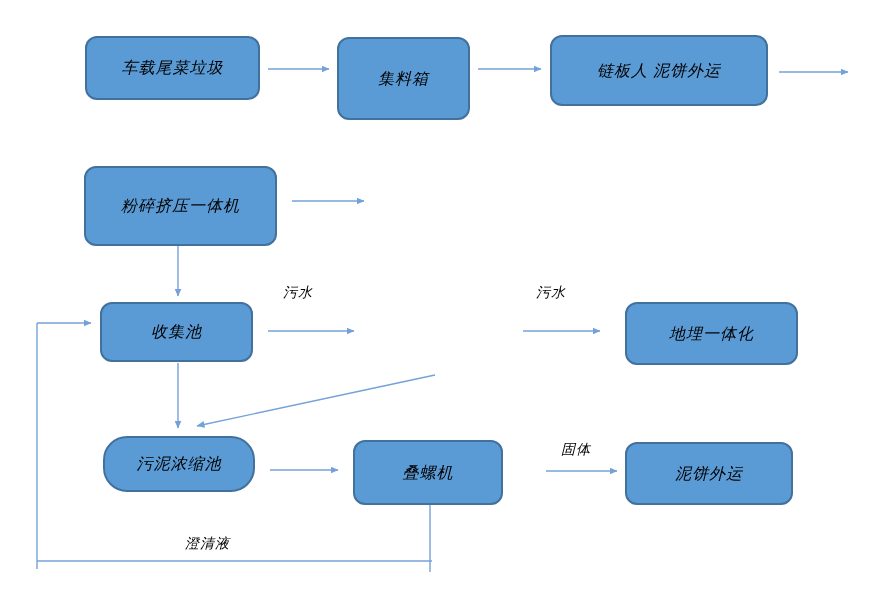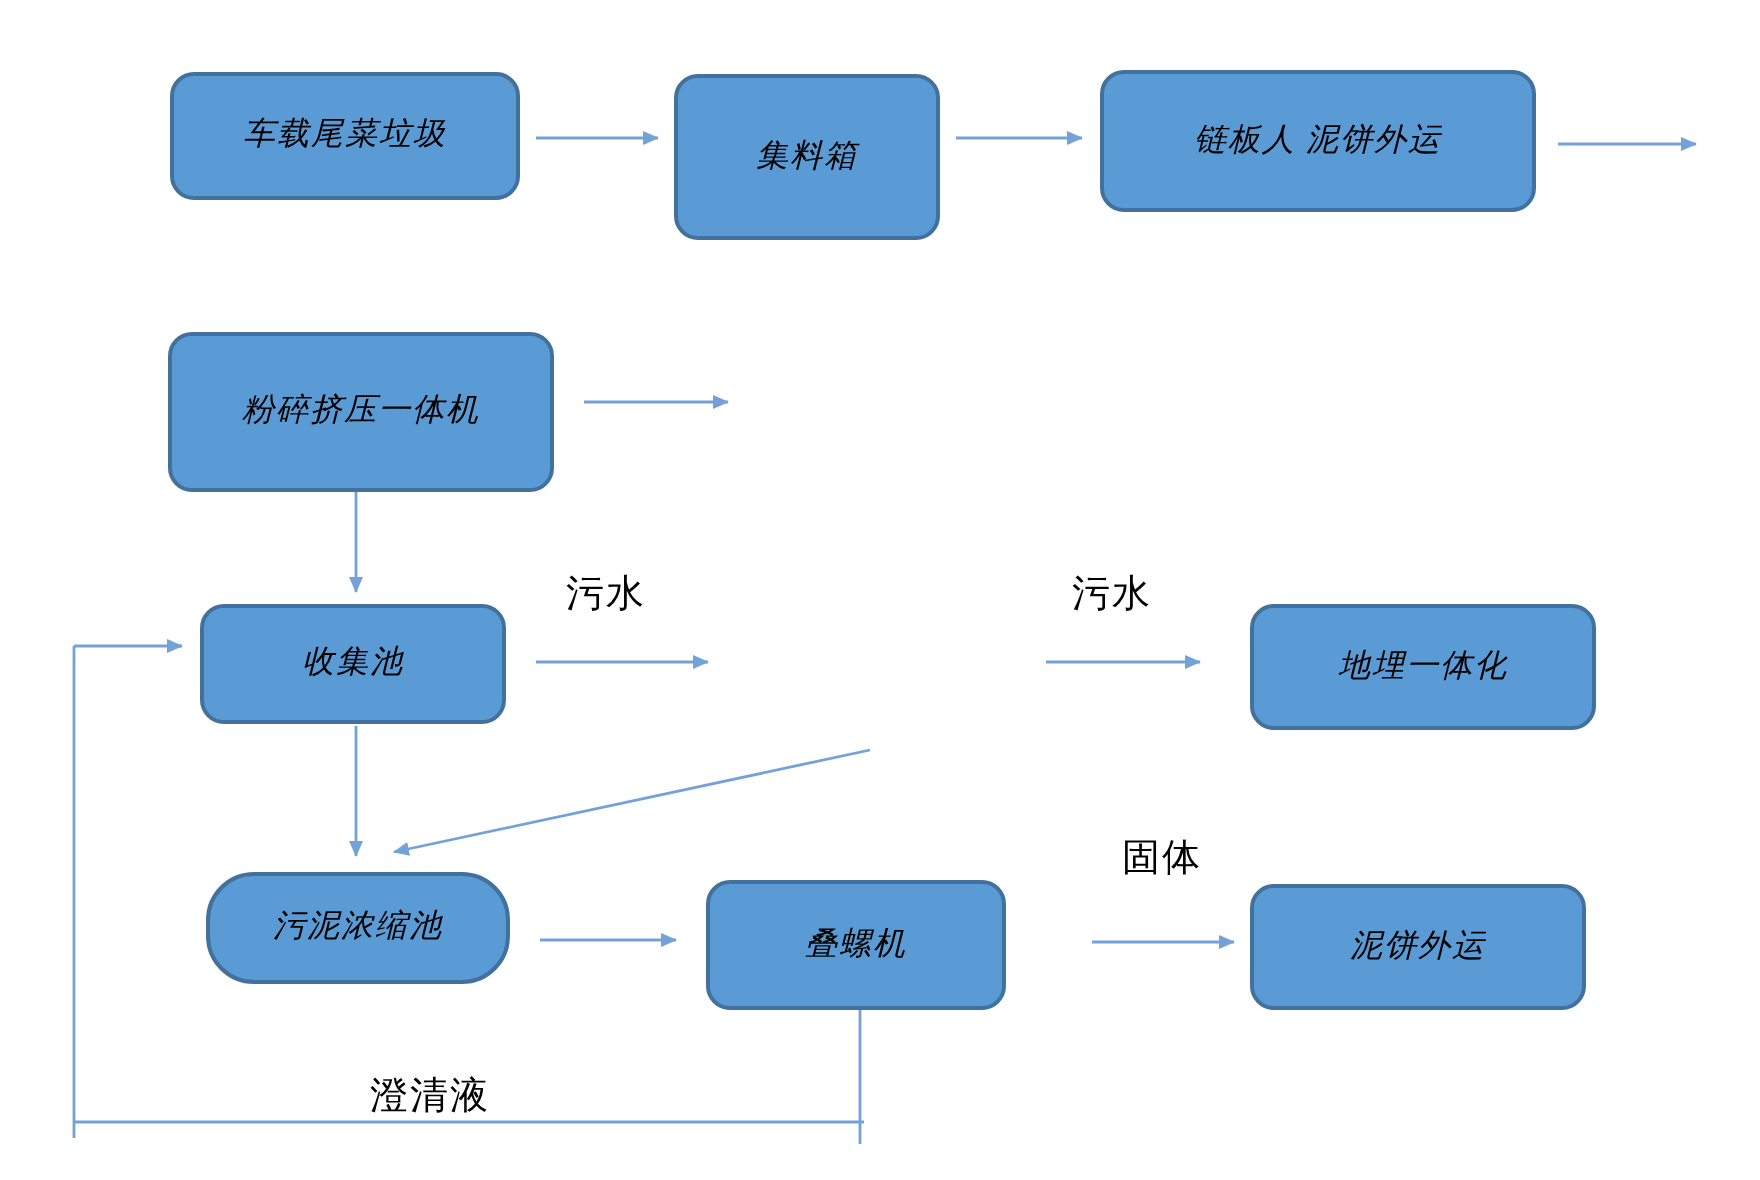--- a/index.html
+++ b/index.html
@@ -35,40 +35,41 @@
     color:var(--label-text);
     font-size:16px;
     letter-spacing:1px;
     text-align:right;
     line-height:1.1;
     font-style:italic;
   }
   .edge-label{
     position:absolute;
     color:var(--label-text);
-    font-size:19px;
+    font-size:14px;
     letter-spacing:1px;
     white-space:nowrap;
+    font-style:italic;
   }
   
   .n1{left:85px;top:36px;width:175px;height:64px;}
   .n2{left:337px;top:37px;width:133px;height:83px;}
   .n3{left:550px;top:35px;width:218px;height:71px;}
   .n4{left:84px;top:166px;width:193px;height:80px;}
   .n5{left:373px;top:168px;width:204px;height:69px;}
   .n6{left:100px;top:302px;width:153px;height:60px;}
   .n7{left:363px;top:301px;width:149px;height:62px;}
   .n8{left:625px;top:302px;width:173px;height:63px;}
   .n9{left:103px;top:436px;width:152px;height:56px;border-radius:24px;}
   .n10{left:353px;top:440px;width:150px;height:65px;}
   .n11{left:625px;top:442px;width:168px;height:63px;}
   
   .l-sewage1{left:283px;top:284px;}
   .l-sewage2{left:536px;top:284px;}
-  .l-solid{left:561px;top:416px;}
+  .l-solid{left:561px;top:441px;}
   .l-clarified{left:185px;top:535px;}
 </style>
 </head>
 <body>
 
 <div class="canvas">
 
   <svg class="connectors" width="880" height="590" viewBox="0 0 880 590" xmlns="http://www.w3.org/2000/svg">
     <defs>
       <marker id="arw" markerWidth="9" markerHeight="8" refX="7.5" refY="3.5" orient="auto" markerUnits="userSpaceOnUse">

